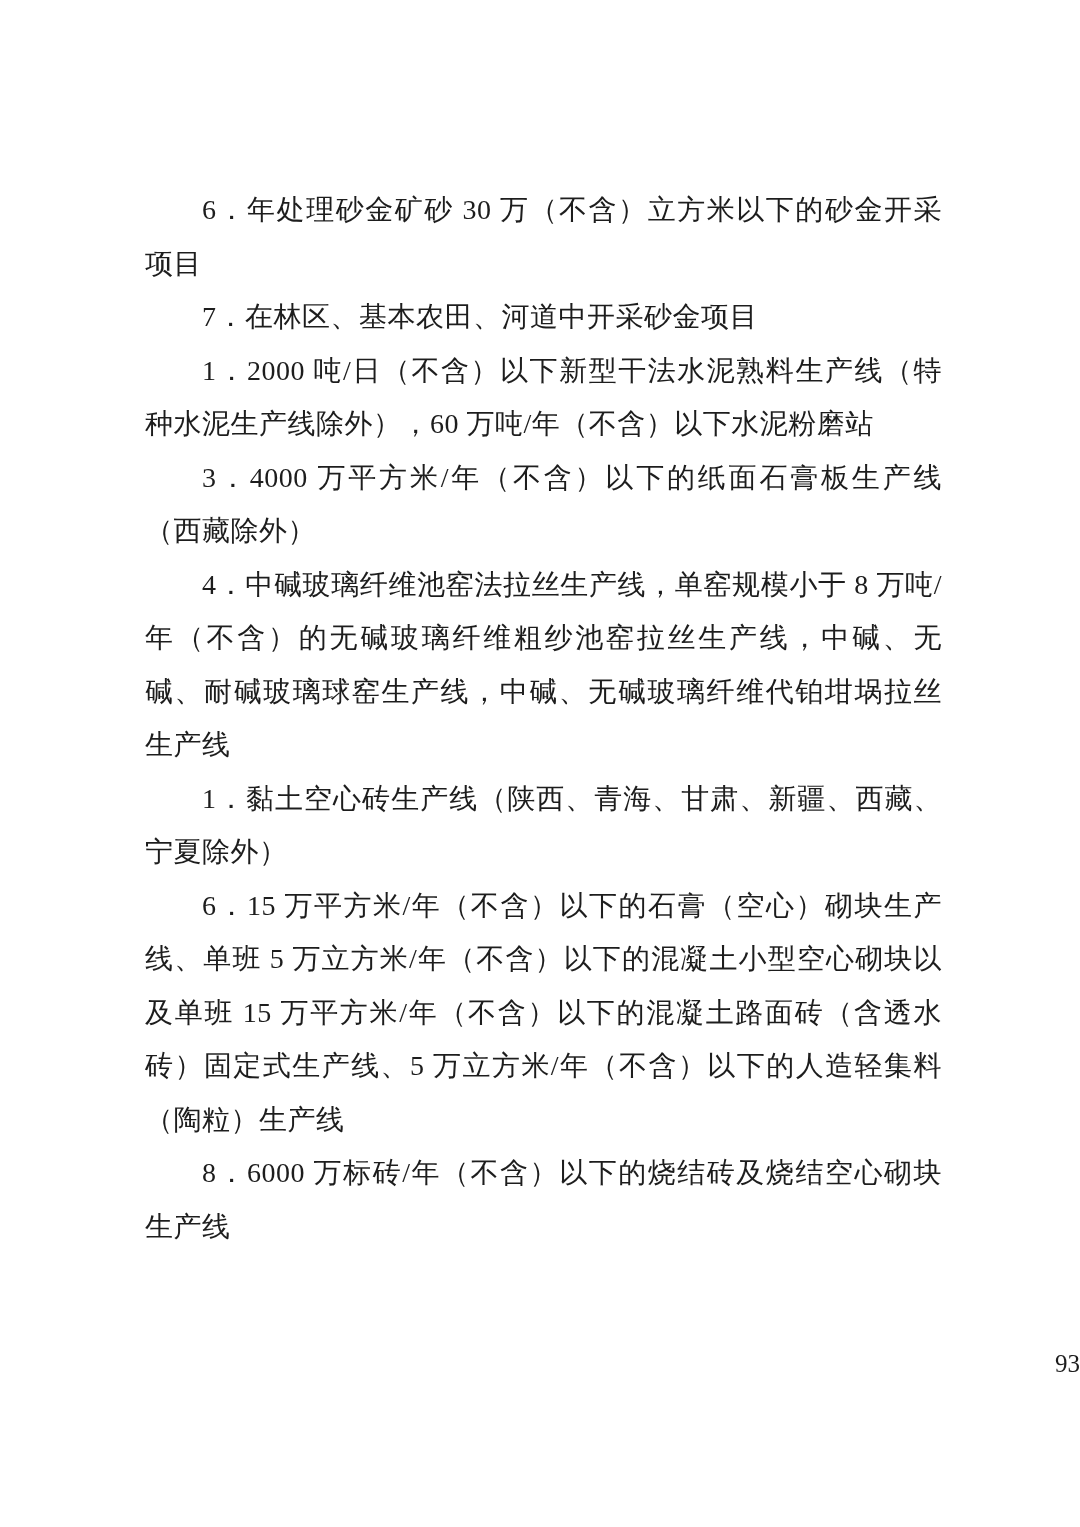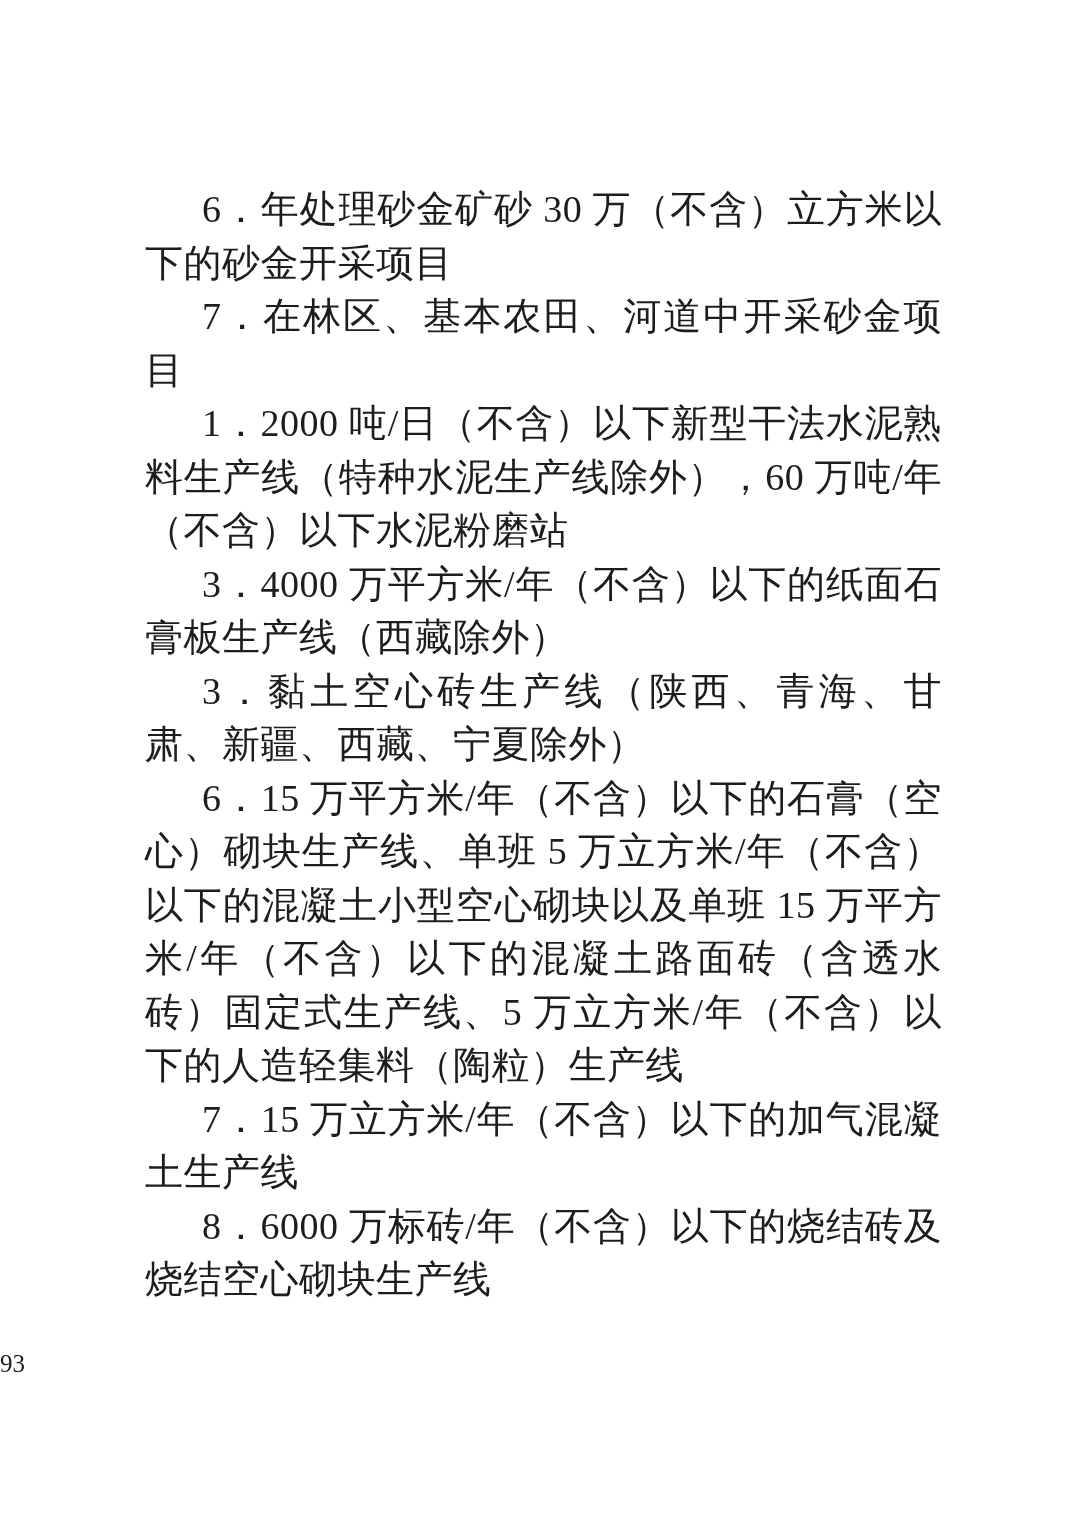--- a/index.html
+++ b/index.html
@@ -17,59 +17,59 @@
     color: #1d1d1d;
   }
   .content {
     position: absolute;
     left: 145px;
     top: 183px;
     width: 797px;
   }
   .content p {
     margin: 0;
-    font-size: 38px;
+    font-size: 28px;
     line-height: 53.5px;
     text-align: justify;
     text-indent: 57px;
     letter-spacing: 0.5px;
   }
   .content h2.section-heading {
     margin: 0;
     font-size: 30px;
     line-height: 53.5px;
     text-indent: 57px;
     font-family: "Liberation Sans", "DejaVu Sans", sans-serif;
     font-weight: 700;
     color: #141414;
     letter-spacing: 1px;
   }
   .page-footer {
     position: absolute;
     left: 0;
     right: 0;
     top: 1350px;
-    text-align: left;
+    text-align: right;
   }
   .page-footer .page-number {
     font-size: 25px;
     color: #1d1d1d;
   }
 </style>
 </head>
 <body>
 
 <div class="page">
   <main class="content">
     <p>6．年处理砂金矿砂 30 万（不含）立方米以下的砂金开采项目</p>
     <p>7．在林区、基本农田、河道中开采砂金项目</p>
     <p>1．2000 吨/日（不含）以下新型干法水泥熟料生产线（特种水泥生产线除外），60 万吨/年（不含）以下水泥粉磨站</p>
     <p>3．4000 万平方米/年（不含）以下的纸面石膏板生产线（西藏除外）</p>
-    <p>3．黏土空心砖生产线（陕西、青海、甘肃、新疆、西藏、宁夏除外）</p>
+    <p>4．中碱玻璃纤维池窑法拉丝生产线，单窑规模小于 8 万吨/年（不含）的无碱玻璃纤维粗纱池窑拉丝生产线，中碱、无碱、耐碱玻璃球窑生产线，中碱、无碱玻璃纤维代铂坩埚拉丝生产线</p>
+    <p>1．黏土空心砖生产线（陕西、青海、甘肃、新疆、西藏、宁夏除外）</p>
     <p>6．15 万平方米/年（不含）以下的石膏（空心）砌块生产线、单班 5 万立方米/年（不含）以下的混凝土小型空心砌块以及单班 15 万平方米/年（不含）以下的混凝土路面砖（含透水砖）固定式生产线、5 万立方米/年（不含）以下的人造轻集料（陶粒）生产线</p>
-    <p>7．15 万立方米/年（不含）以下的加气混凝土生产线</p>
     <p>8．6000 万标砖/年（不含）以下的烧结砖及烧结空心砌块生产线</p>
 
   </main>
   <footer class="page-footer">
     <span class="page-number">93</span>
   </footer>
 </div>
 
 </body></html>

